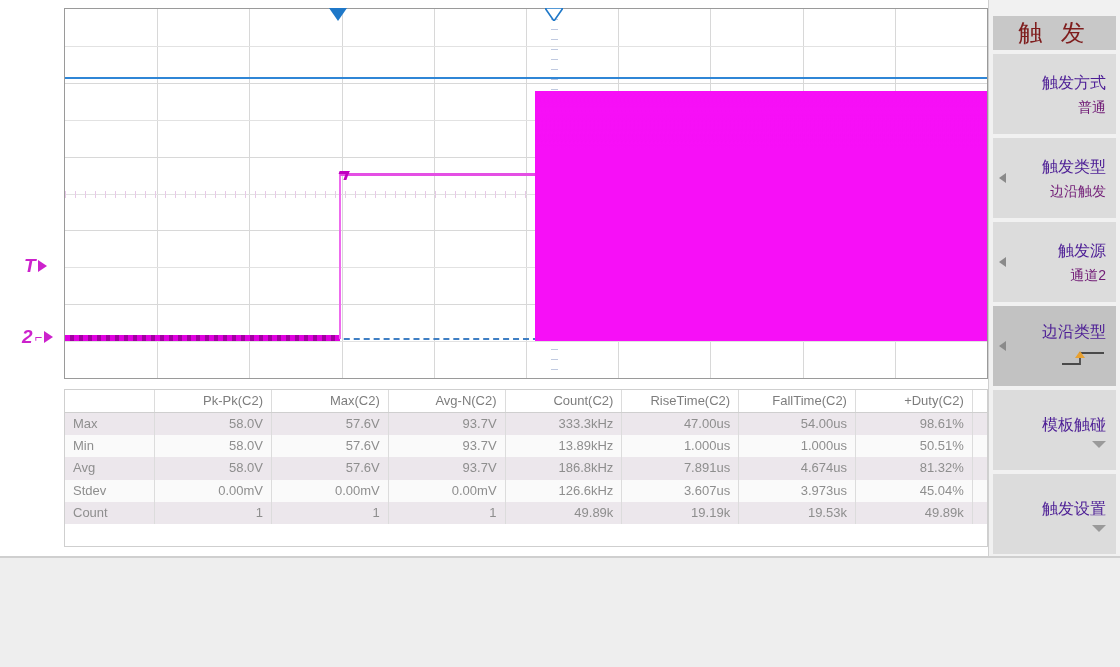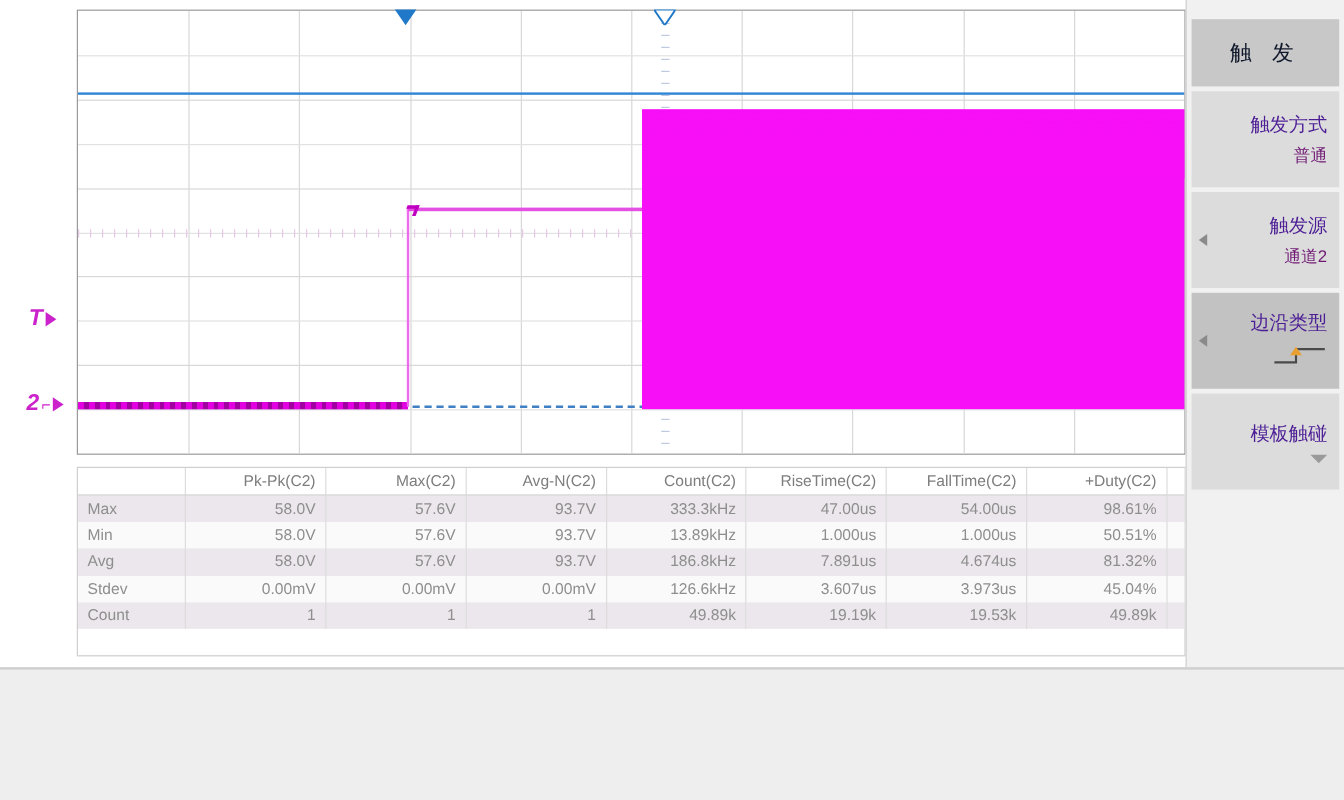--- a/index.html
+++ b/index.html
@@ -108,23 +108,23 @@
   #meas col.c-lab { width:86px; }
   #meas col.c-v { width:112px; }
   #meas col.c-last { width:98px; }
 
   
   #menu {
     position:absolute; right:0; top:0; width:132px; height:556px;
     background:#f1f1f1; border-left:1px solid #d0d0d0;
   }
   #menu-title {
-    margin:16px 4px 4px 4px; height:56px; background:#c8c8c8;
+    margin:16px 4px 4px 4px; height:34px; background:#c8c8c8;
     display:flex; align-items:center; justify-content:center;
-    font-size:18px; color:#0f172a; letter-spacing:6px;
+    font-size:24px; color:#7f1d1d; letter-spacing:6px;
   }
   .menu-item {
     position:relative; margin:4px; background:#dcdcdc;
     height:80px; padding:10px 10px 8px 10px;
     display:flex; flex-direction:column; align-items:flex-end; justify-content:center;
   }
   .menu-item.selected { background:#c2c2c2; }
   .mi-label { font-size:16px; color:#4c1d95; line-height:1.25; }
   .mi-value { font-size:14px; color:#701a75; line-height:1.5; margin-top:4px; }
   .mi-caret-left {
@@ -423,35 +423,44 @@
 
     <div id="menu">
       <div id="menu-title">触 发</div>
       <div id="menu-items">
           <div class="menu-item">
             <div class="mi-label">触发方式</div>
             <div class="mi-value">普通</div>
           </div>
           <div class="menu-item">
             <span class="mi-caret-left"></span>
+            <div class="mi-label">触发类型</div>
+            <div class="mi-value">边沿触发</div>
+          </div>
+          <div class="menu-item">
+            <span class="mi-caret-left"></span>
             <div class="mi-label">触发源</div>
             <div class="mi-value">通道2</div>
           </div>
           <div class="menu-item selected">
             <span class="mi-caret-left"></span>
             <div class="mi-label">边沿类型</div>
             <div class="edge-glyph"><svg width="46" height="20" viewBox="0 0 46 20">
                 <path d="M2 16 H20 V5 H44" fill="none" stroke="#4a4a4a" stroke-width="1.8"></path>
                 <polygon points="20,3 15,10 25,10" fill="#e8a030"></polygon>
               </svg></div>
           </div>
           <div class="menu-item">
             <div class="mi-label">模板触碰</div>
             <div class="mi-caret-down"></div>
           </div>
+          <div class="menu-item">
+            <div class="mi-label">触发设置</div>
+            <div class="mi-caret-down"></div>
+          </div>
         </div>
     </div>
   </div>
 
   <div id="statusbar">
 
     
 
     
     

